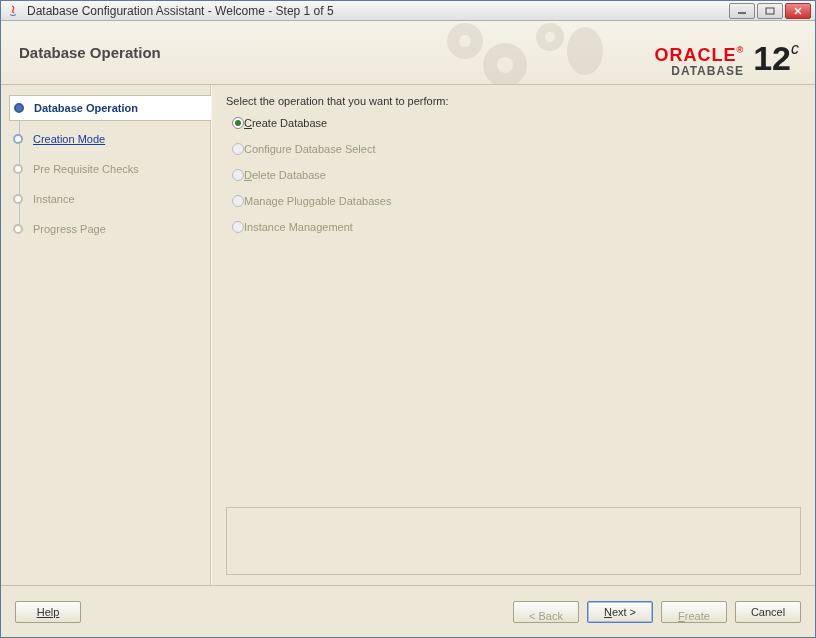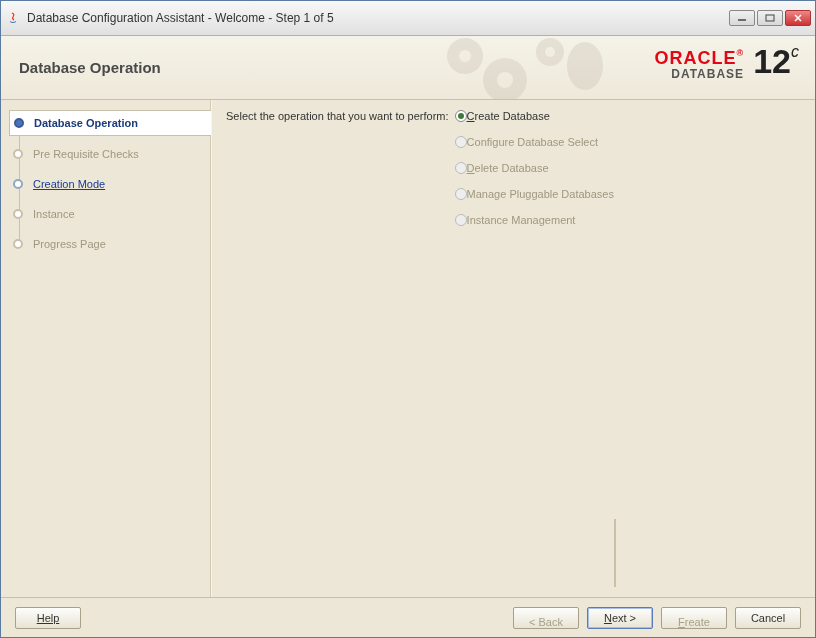--- a/index.html
+++ b/index.html
@@ -1,31 +1,31 @@
 <!DOCTYPE html>
 <html><head>
 <meta charset="utf-8">
 <style>
   * { box-sizing: border-box; margin: 0; padding: 0; }
   body { font-family: Tahoma, Arial, sans-serif; font-size: 11px; background: #fff; width: 816px; height: 638px; overflow: hidden; }
   
   .window { width: 816px; height: 638px; border: 1px solid #5a7aa0; background: #ece9d8; display: flex; flex-direction: column; }
   
-  .titlebar { height: 35px; background: linear-gradient(to bottom, #f8f8f8, #e0e0e0); border-bottom: 1px solid #b0b0b0; display: flex; align-items: center; padding: 0 4px; }
+  .titlebar { height: 20px; background: linear-gradient(to bottom, #f8f8f8, #e0e0e0); border-bottom: 1px solid #b0b0b0; display: flex; align-items: center; padding: 0 4px; }
   .titlebar .app-icon { width: 16px; height: 16px; margin-right: 6px; display: flex; align-items: center; justify-content: center; }
   .titlebar .title { flex: 1; color: #333; font-size: 12px; }
   .titlebar .win-btns { display: flex; gap: 2px; }
   .titlebar .win-btn { width: 26px; height: 16px; border: 1px solid #888; border-radius: 2px; display: flex; align-items: center; justify-content: center; font-size: 10px; cursor: default; }
   .titlebar .win-btn.min, .titlebar .win-btn.max { background: linear-gradient(#f0f0f0,#d8d8d8); color: #444; }
   .titlebar .win-btn.close { background: linear-gradient(#e88,#c33); color: #fff; border-color: #a33; }
   
   .header { height: 64px; background: linear-gradient(to bottom, #f5f2e8, #eee9da); border-bottom: 1px solid #c8c0a8; display: flex; align-items: center; padding: 0 18px; position: relative; }
   .header-title { font-size: 15px; font-weight: bold; color: #4a4a4a; }
   .header-gears { position: absolute; right: 200px; top: 0; bottom: 0; width: 180px; opacity: 0.25; overflow: hidden; }
-  .brand { position: absolute; right: 16px; top: 8px; text-align: right; }
+  .brand { position: absolute; right: 16px; top: 20px; text-align: right; }
   .brand-oracle { font-family: Arial, sans-serif; font-size: 18px; font-weight: bold; color: #e30613; letter-spacing: 1px; display: inline-block; vertical-align: top; margin-top: 4px;}
   .brand-oracle sup { font-size: 9px; vertical-align: top; }
   .brand-db { font-size: 12px; color: #555; letter-spacing: 1px; margin-top: -2px;}
   .brand-12c { font-family: Arial, sans-serif; font-size: 34px; font-weight: bold; color: #222; display: inline-block; margin-left: 6px; line-height: 1;}
   .brand-12c sup { font-size: 16px; font-style: italic; font-weight: normal; vertical-align: top; }
   
   .body-area { flex: 1; display: flex; background: #ece7d6; }
   
   .sidebar { width: 210px; background: #ece7d6; padding: 10px 8px; border-right: 1px solid #d0cab4; }
   .step-list { list-style: none; position: relative; }
@@ -33,34 +33,34 @@
   .step-item { display: flex; align-items: center; padding: 6px 4px; margin-bottom: 6px; position: relative; }
   .step-dot { width: 10px; height: 10px; border-radius: 50%; background: #fff; border: 2px solid #90a8c8; margin-right: 10px; z-index: 1; flex-shrink: 0; }
   .step-item.active { background: #fff; border-top: 1px solid #c8c0a8; border-bottom: 1px solid #c8c0a8; border-left: 1px solid #c8c0a8; margin-right: -9px; }
   .step-item.active .step-dot { background: #4a74b8; border-color: #3a5a98; }
   .step-item.active .step-label { font-weight: bold; color: #1a3a7a; }
   .step-item.link .step-label { color: #1a3a9a; text-decoration: underline; cursor: pointer; }
   .step-item.disabled .step-label { color: #a09880; }
   .step-item.disabled .step-dot { border-color: #c8c0a8; }
   .step-label { font-size: 11px; }
   
-  .main { flex: 1; background: #ece7d6; padding: 10px 14px 10px 14px; display: flex; flex-direction: row; border-left: 1px solid #f8f4e8; }
+  .main { flex: 1; background: #ece7d6; padding: 10px 14px 10px 14px; display: flex; flex-direction: column; border-left: 1px solid #f8f4e8; }
   .prompt { color: #333; margin-bottom: 10px; }
   .radio-group { display: flex; flex-direction: column; gap: 14px; padding-left: 6px; }
   .radio-row { display: flex; align-items: center; gap: 0; }
   .radio { width: 12px; height: 12px; border: 1px solid #888; border-radius: 50%; background: #fff; display: flex; align-items: center; justify-content: center; flex-shrink: 0; }
   .radio.selected::after { content:''; width: 6px; height: 6px; border-radius: 50%; background: #3a7a3a; }
   .radio.disabled { border-color: #bbb; background: #eee; }
   .radio-label { color: #333; }
   .radio-label.disabled { color: #a09880; }
   .radio-label .ul { text-decoration: underline; }
   
   .msg-area { margin-top: auto; height: 68px; border: 1px solid #c8c0a8; background: #ece7d6; }
   
-  .footer { height: 40px; border-top: 1px solid #c8c0a8; background: #ece7d6; display: flex; align-items: center; padding: 0 14px; gap: 8px; }
+  .footer { height: 52px; border-top: 1px solid #c8c0a8; background: #ece7d6; display: flex; align-items: center; padding: 0 14px; gap: 8px; }
   .footer .spacer { flex: 1; }
   .btn { min-width: 66px; height: 22px; background: linear-gradient(#fdfdfb,#e8e4d4); border: 1px solid #a8a088; border-radius: 2px; font-size: 11px; color: #333; display: inline-flex; align-items: center; justify-content: center; padding: 0 10px; cursor: default; }
   .btn.default { border: 1px solid #5a7ac0; box-shadow: 0 0 0 1px #a8c0e8 inset; }
   .btn.disabled { color: #a8a088; align-items: flex-end; }
   .btn .ul { text-decoration: underline; }
 </style>
 </head>
 <body>
 
 <div class="window">
@@ -116,27 +116,27 @@
     </div>
   </div>
 
   <div class="body-area">
     <div class="sidebar">
       <ul class="step-list" id="step-list">
           <li class="step-item active">
             <span class="step-dot"></span>
             <span class="step-label">Database Operation</span>
           </li>
+          <li class="step-item link">
+            <span class="step-dot"></span>
+            <span class="step-label">Creation Mode</span>
+          </li>
           <li class="step-item disabled">
             <span class="step-dot"></span>
             <span class="step-label">Pre Requisite Checks</span>
-          </li>
-          <li class="step-item link">
-            <span class="step-dot"></span>
-            <span class="step-label">Creation Mode</span>
           </li>
           <li class="step-item disabled">
             <span class="step-dot"></span>
             <span class="step-label">Instance</span>
           </li>
           <li class="step-item disabled">
             <span class="step-dot"></span>
             <span class="step-label">Progress Page</span>
           </li>
         </ul>

